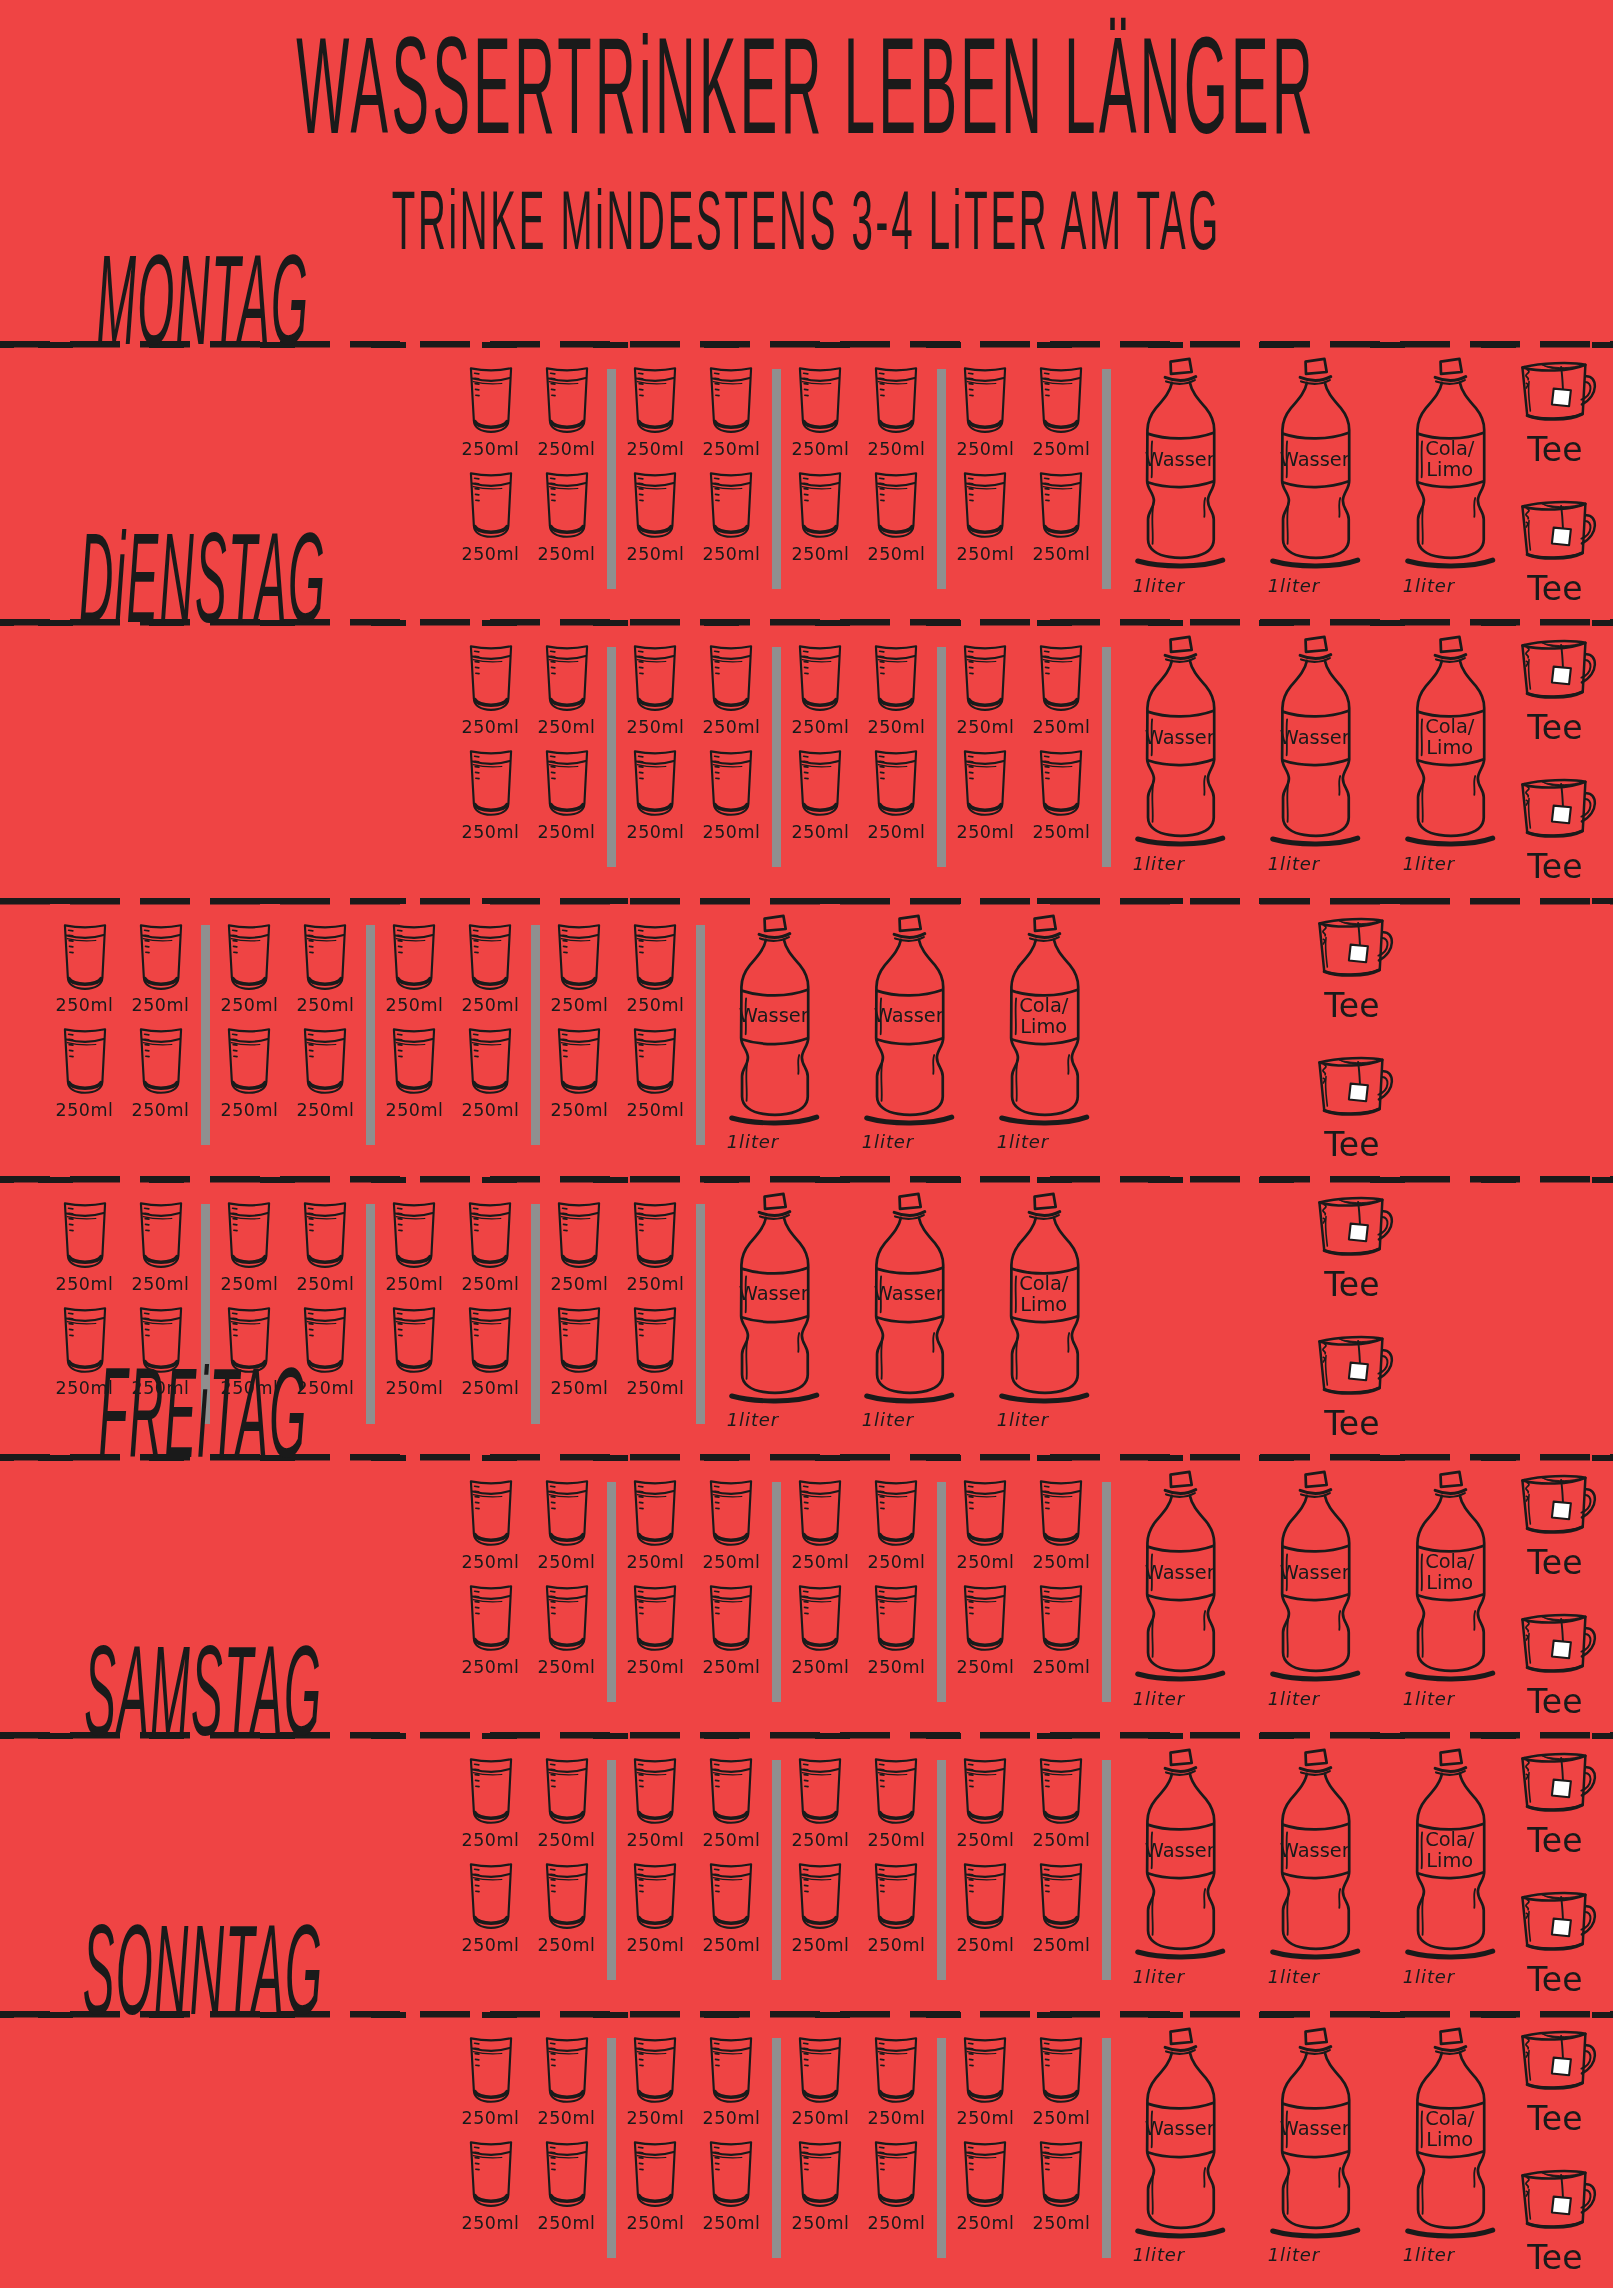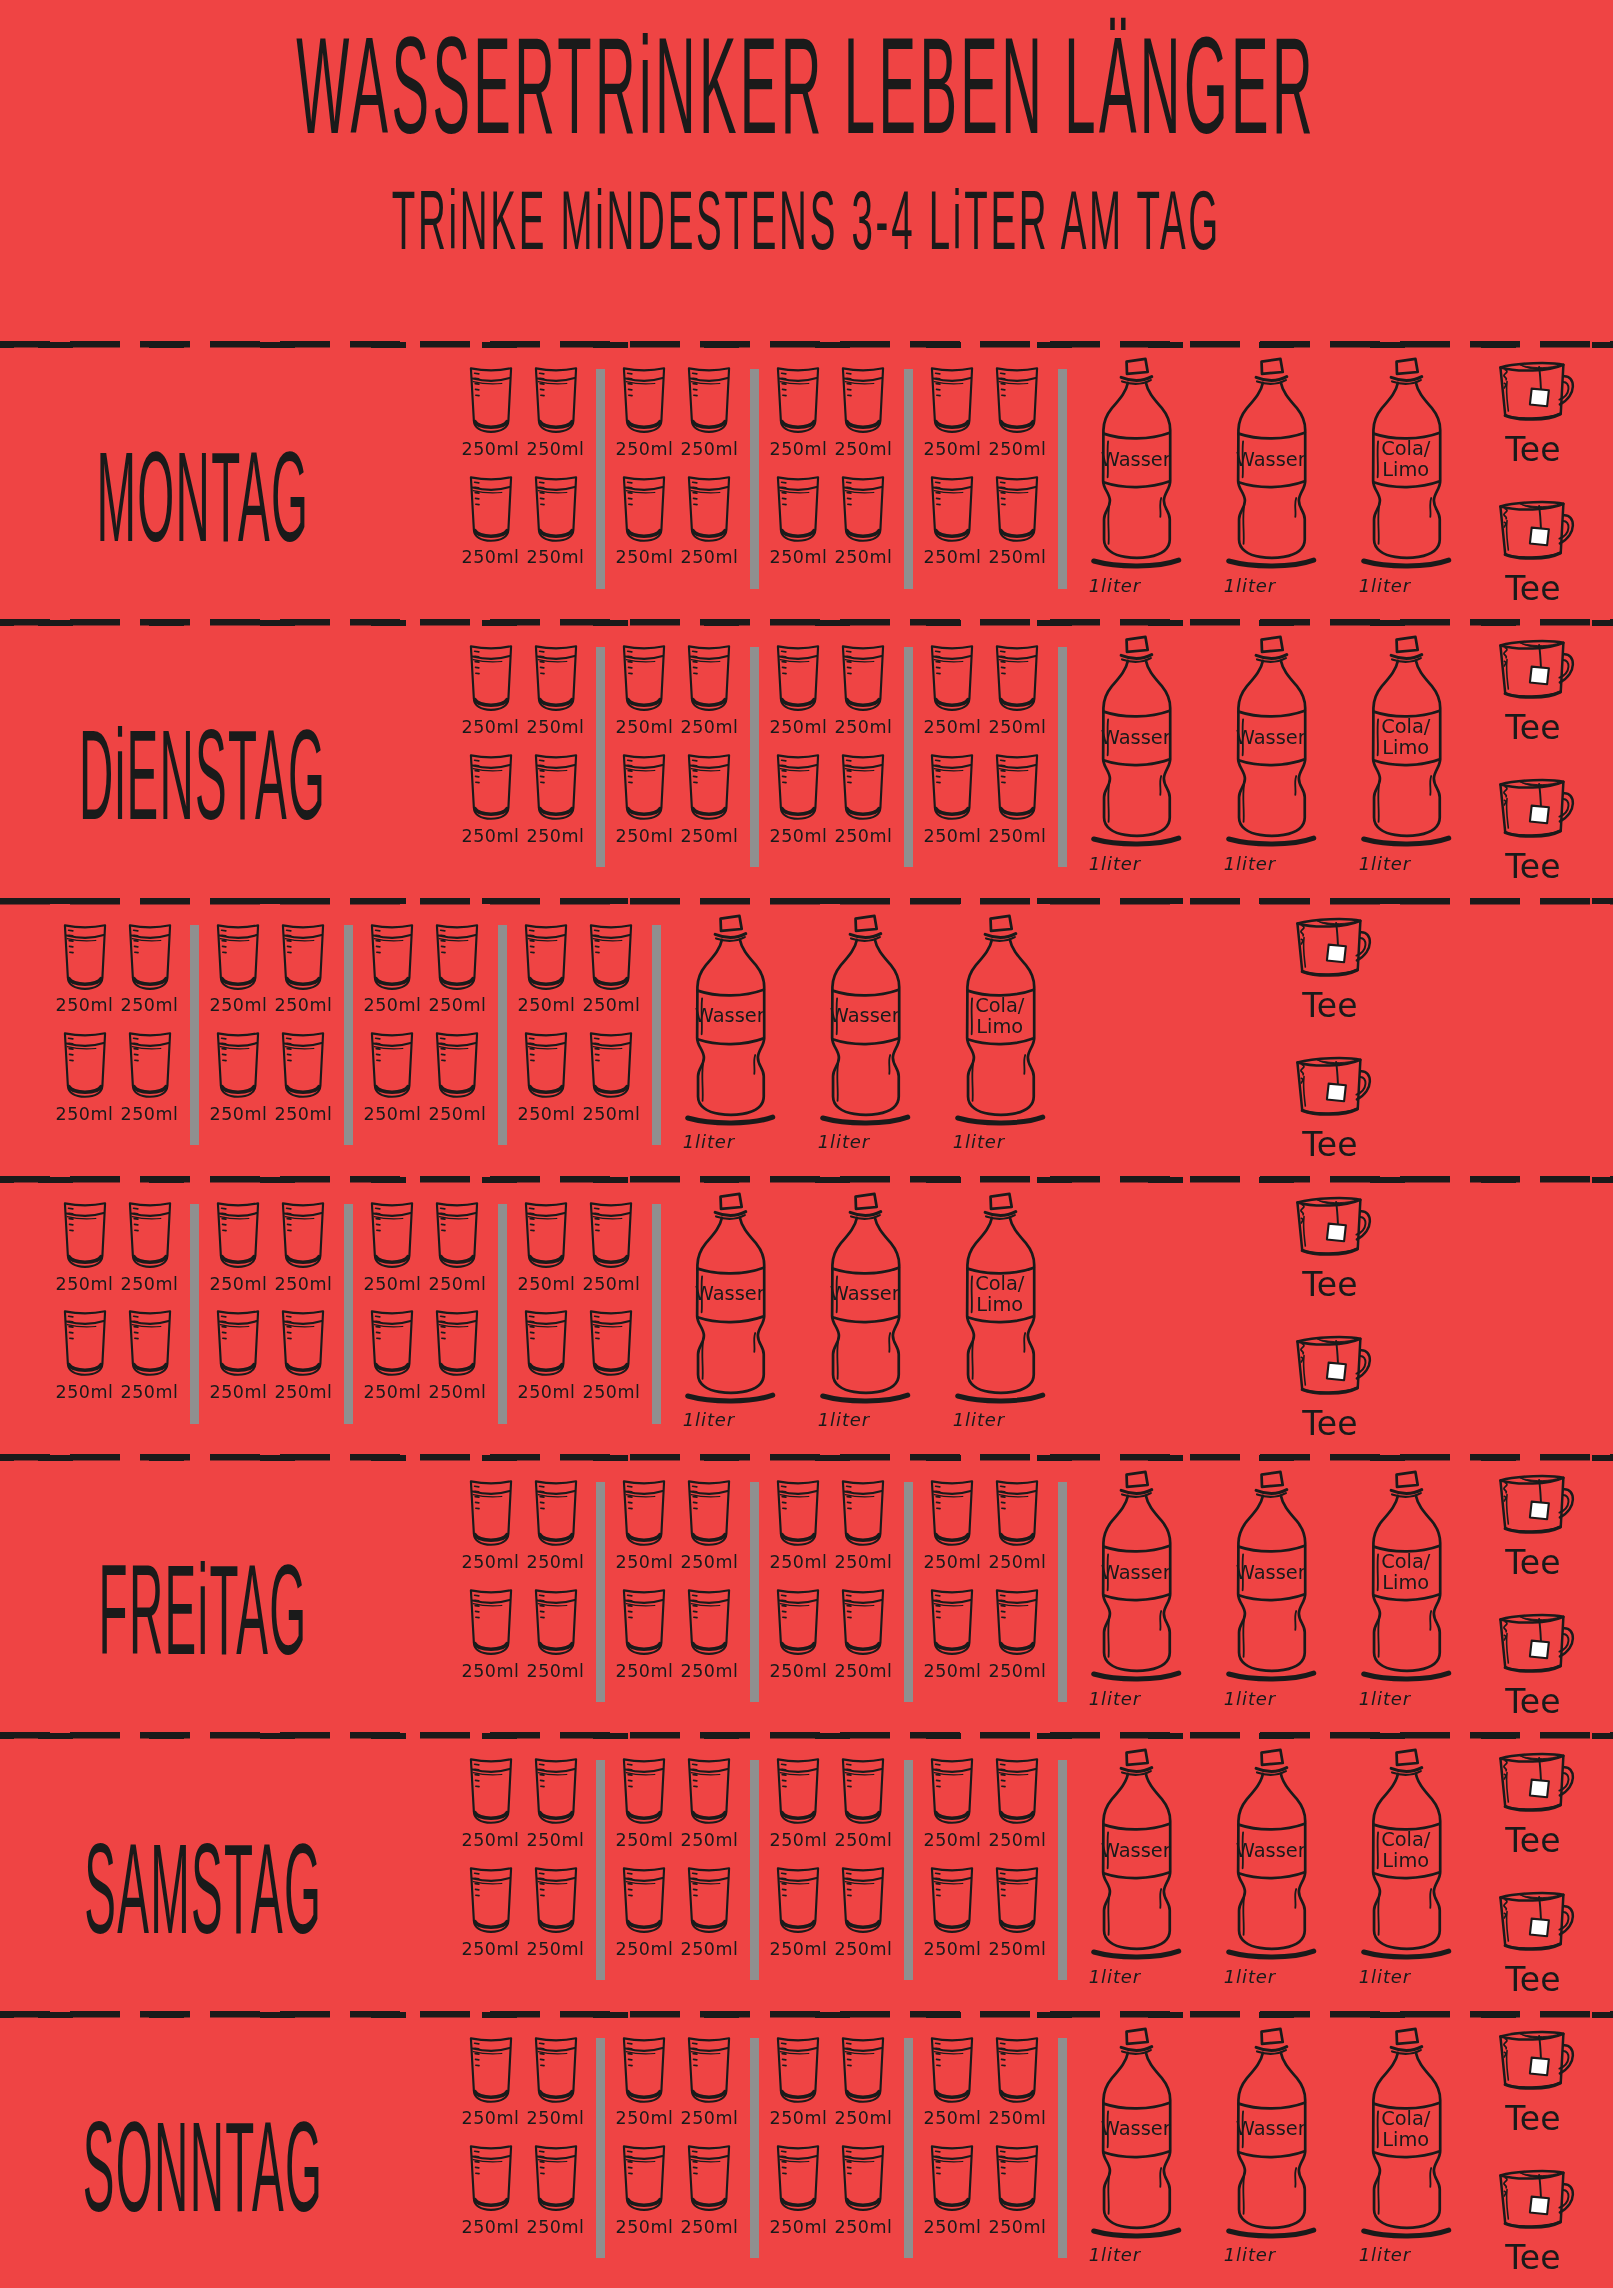--- a/index.html
+++ b/index.html
@@ -83,41 +83,42 @@
     background-position: 0 0, 38px 0.9px;
     background-size: auto 6.5px, auto 5.5px;
     background-repeat: repeat-x;
   }
 
   .day-col {
     flex: none;
     width: 406px;
     align-self: stretch;
     display: flex;
-    align-items: center;
     justify-content: center;
+    font-style: italic;
   }
   .day-label {
     font-size: 66px;
     letter-spacing: 1.8px;
     white-space: nowrap;
     transform: translateY(16.6px) scale(0.72, 1.95);
   }
 
   
   .cups-col {
     flex: none;
     display: flex;
     padding: 24px 0 0 52px;
   }
   .cup-group {
     display: grid;
     grid-template-columns: repeat(2, 65px);
     row-gap: 14.8px;
     align-content: start;
+    gap: 11px;
   }
   .cup-cell {
     display: flex;
     flex-direction: column;
     align-items: center;
   }
   .glass { width: 50px; height: 72px; }
   .cup-label {
     margin-top: 1.8px;
     font-size: 17.5px;

